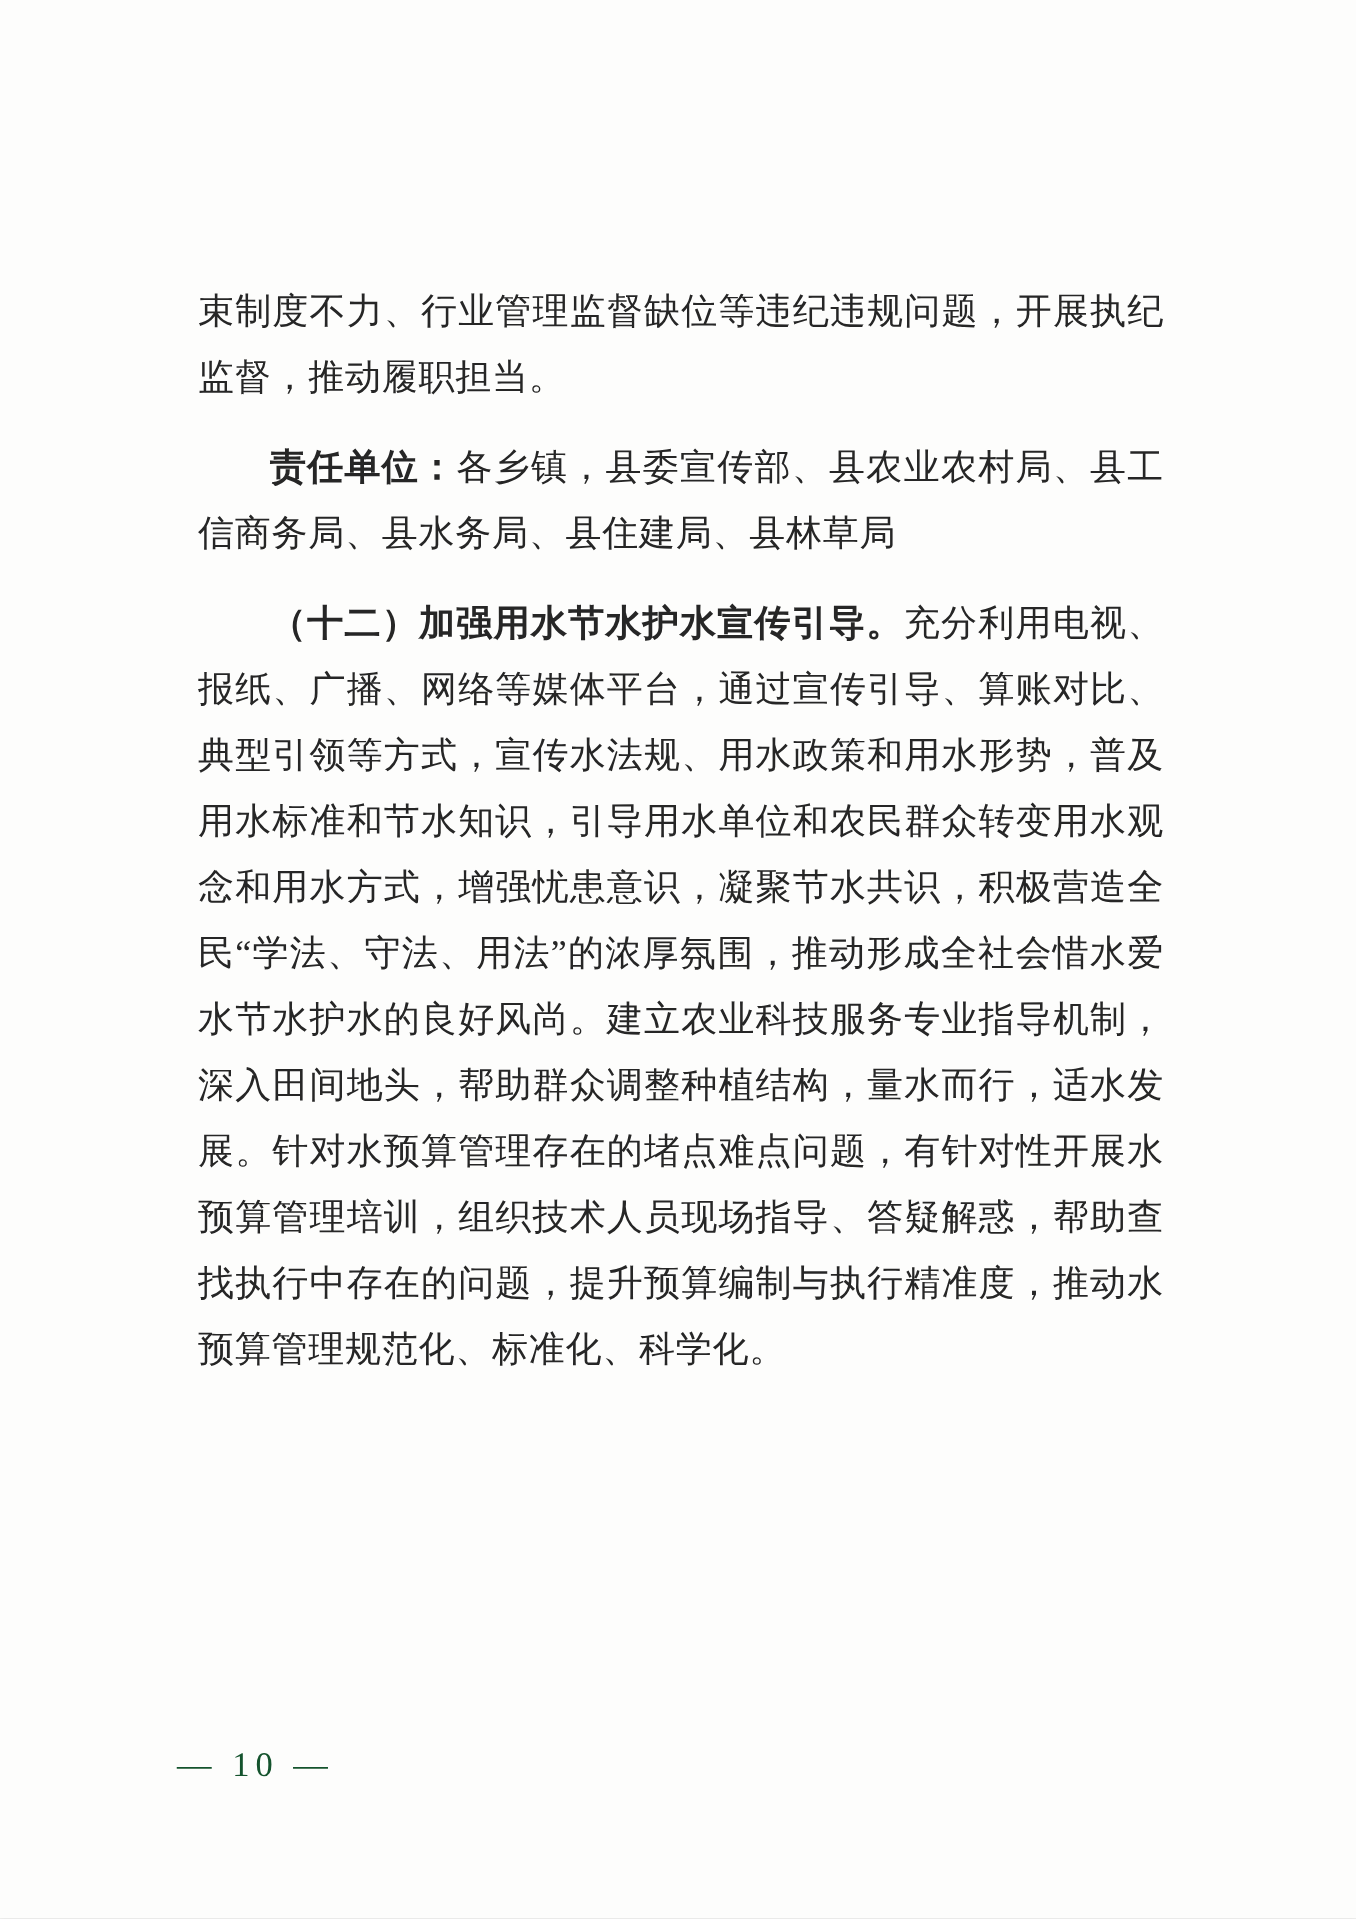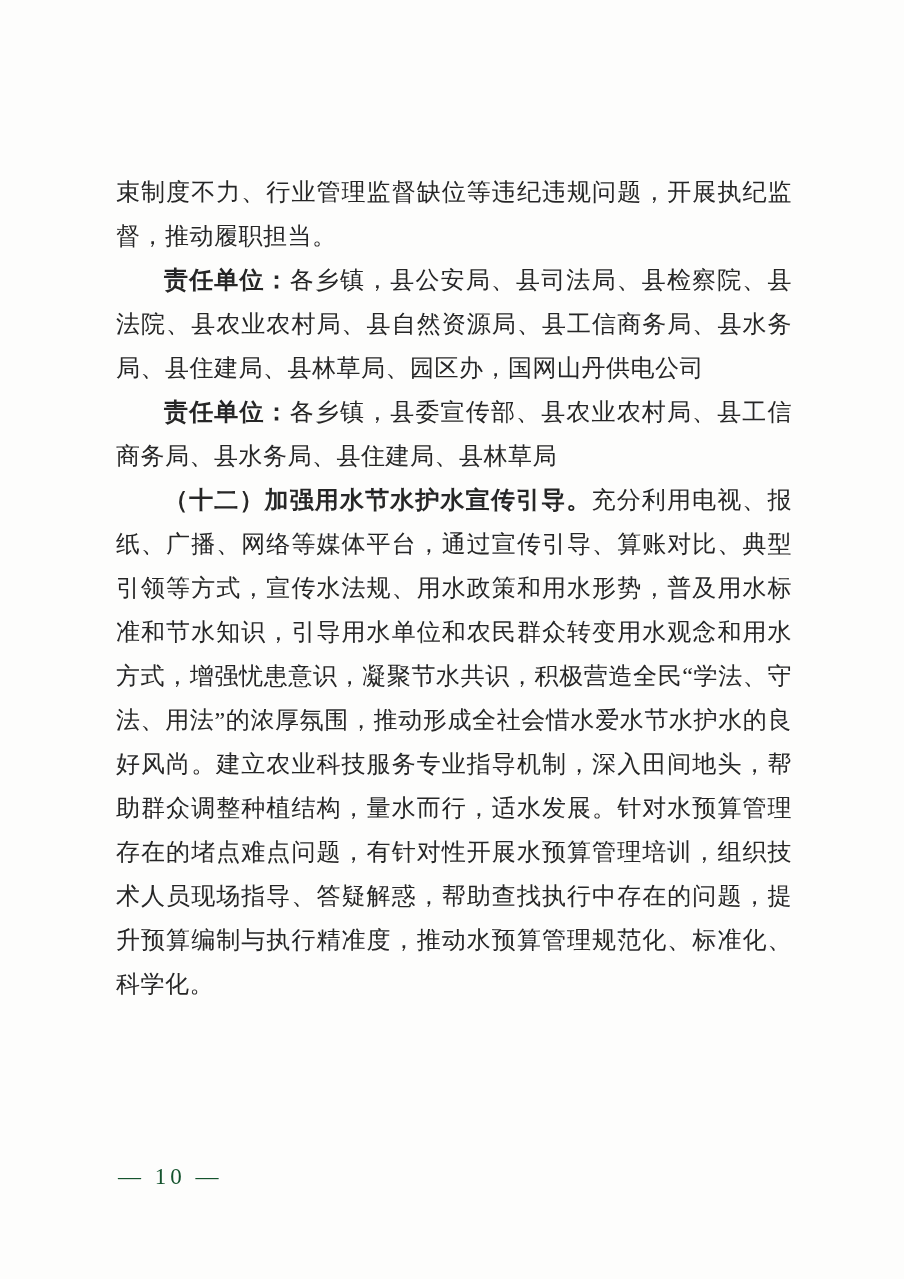--- a/index.html
+++ b/index.html
@@ -21,21 +21,21 @@
     left: 116px;
     top: 170px;
     width: 676px;
     font-size: 24px;
     line-height: 44px;
     color: #262626;
     text-align: justify;
     letter-spacing: 0.5px;
   }
   .para {
-    margin: 0;
+    margin: 16px;
     padding: 0;
     text-indent: 2em;
   }
   .para.no-indent {
     text-indent: 0;
   }
   .lead {
     font-weight: bold;
   }
   .para.heading-hei .lead {
@@ -57,23 +57,20 @@
 <body>
 
 <div class="page">
 
   <div class="doc">
 
     <p class="para no-indent">
       <span class="lead"></span><span>束制度不力、行业管理监督缺位等违纪违规问题，开展执纪监督，推动履职担当。</span>
     </p>
 
-    <p class="para">
-      <span class="lead">责任单位：</span><span>各乡镇，县公安局、县司法局、县检察院、县法院、县农业农村局、县自然资源局、县工信商务局、县水务局、县住建局、县林草局、园区办，国网山丹供电公司</span>
-    </p>
 
     <p class="para">
       <span class="lead">责任单位：</span><span>各乡镇，县委宣传部、县农业农村局、县工信商务局、县水务局、县住建局、县林草局</span>
     </p>
 
     <p class="para">
       <span class="lead">（十二）加强用水节水护水宣传引导。</span><span>充分利用电视、报纸、广播、网络等媒体平台，通过宣传引导、算账对比、典型引领等方式，宣传水法规、用水政策和用水形势，普及用水标准和节水知识，引导用水单位和农民群众转变用水观念和用水方式，增强忧患意识，凝聚节水共识，积极营造全民“学法、守法、用法”的浓厚氛围，推动形成全社会惜水爱水节水护水的良好风尚。建立农业科技服务专业指导机制，深入田间地头，帮助群众调整种植结构，量水而行，适水发展。针对水预算管理存在的堵点难点问题，有针对性开展水预算管理培训，组织技术人员现场指导、答疑解惑，帮助查找执行中存在的问题，提升预算编制与执行精准度，推动水预算管理规范化、标准化、科学化。</span>
     </p>
 
 

